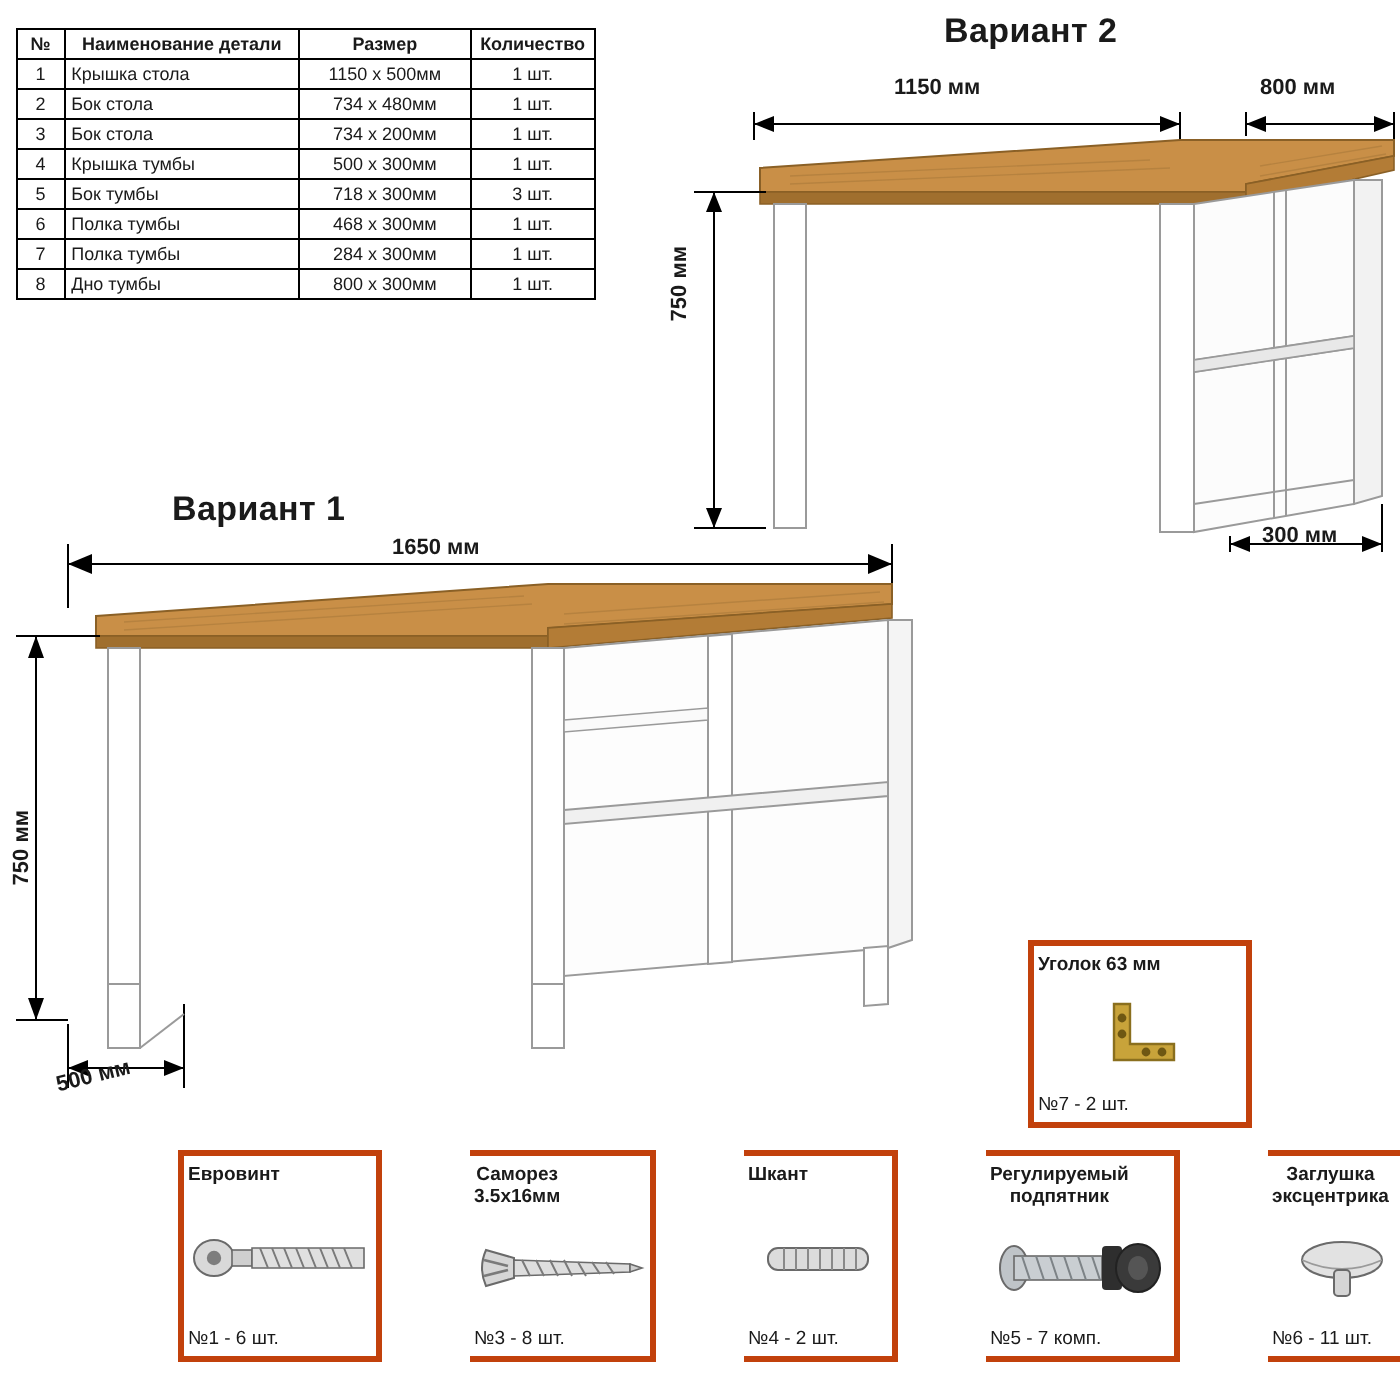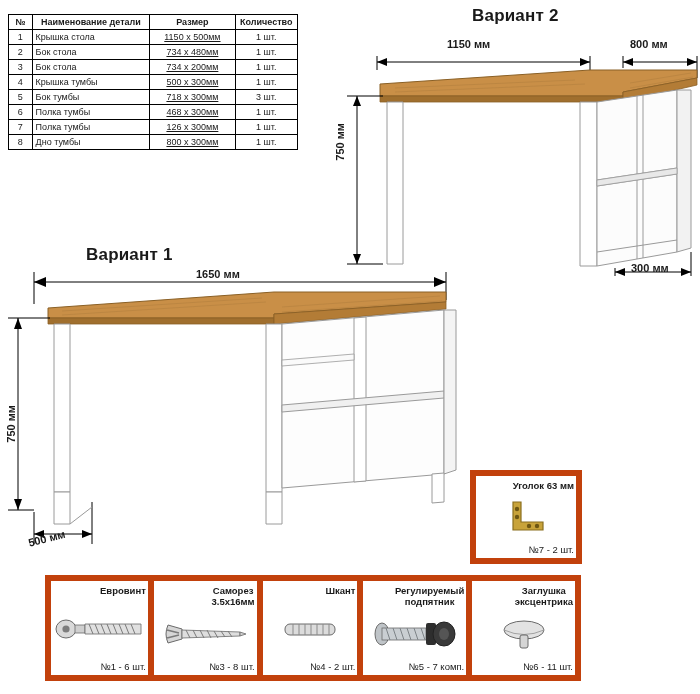--- a/index.html
+++ b/index.html
@@ -11,37 +11,38 @@
 
   
   #parts-table{left:8px;top:14px;width:290px;border-collapse:collapse;}
   #parts-table th,#parts-table td{
     border:1px solid #000;font-size:9px;padding:1px 3px;line-height:12px;
     background:#fff;
   }
   #parts-table th{font-weight:bold;text-align:center;}
   #parts-table td.num{text-align:center;width:18px;}
   #parts-table td.name{text-align:left;width:120px;}
-  #parts-table td.size{text-align:center;width:88px;text-decoration:underline;}
+  #parts-table td.size{text-align:center;width:88px;}
   #parts-table td.qty{text-align:center;width:56px;}
 
   
   .heading{font-size:17px;font-weight:bold;letter-spacing:.2px;}
 
   
   .dimlabel{font-size:11px;font-weight:bold;}
   .dimlabel.vert{writing-mode:vertical-rl;transform:rotate(180deg);}
   svg{overflow:visible;}
 
   
   .hw-grid{position:absolute;display:flex;}
   .hw-cell{
-    border:6px solid #c2410c;background:#fff;box-sizing:border-box;
-    display:flex;flex-direction:column;align-items:flex-end;justify-content:space-between;
+    border:3px solid #c2410c;background:#fff;box-sizing:border-box;
+    display:flex;flex-direction:column;align-items:flex-start;justify-content:space-between;
     padding:4px 2px 3px;
+    margin-left:44px;
   }
   .hw-title{font-size:9.5px;font-weight:bold;text-align:center;line-height:11px;}
   .hw-qty{font-size:9.5px;font-weight:normal;text-align:center;}
   .hw-art{flex:1;display:flex;align-items:center;justify-content:center;width:100%;}
 </style>
 </head>
 <body>
 
 <table class="abs" id="parts-table">
   <thead>
@@ -85,21 +86,21 @@
       </tr>
       <tr>
         <td class="num">6</td>
         <td class="name">Полка тумбы</td>
         <td class="size">468 x 300мм</td>
         <td class="qty">1 шт.</td>
       </tr>
       <tr>
         <td class="num">7</td>
         <td class="name">Полка тумбы</td>
-        <td class="size">126 x 300мм</td>
+        <td class="size">284 x 300мм</td>
         <td class="qty">1 шт.</td>
       </tr>
       <tr>
         <td class="num">8</td>
         <td class="name">Дно тумбы</td>
         <td class="size">800 x 300мм</td>
         <td class="qty">1 шт.</td>
       </tr>
     </tbody>
 </table>

